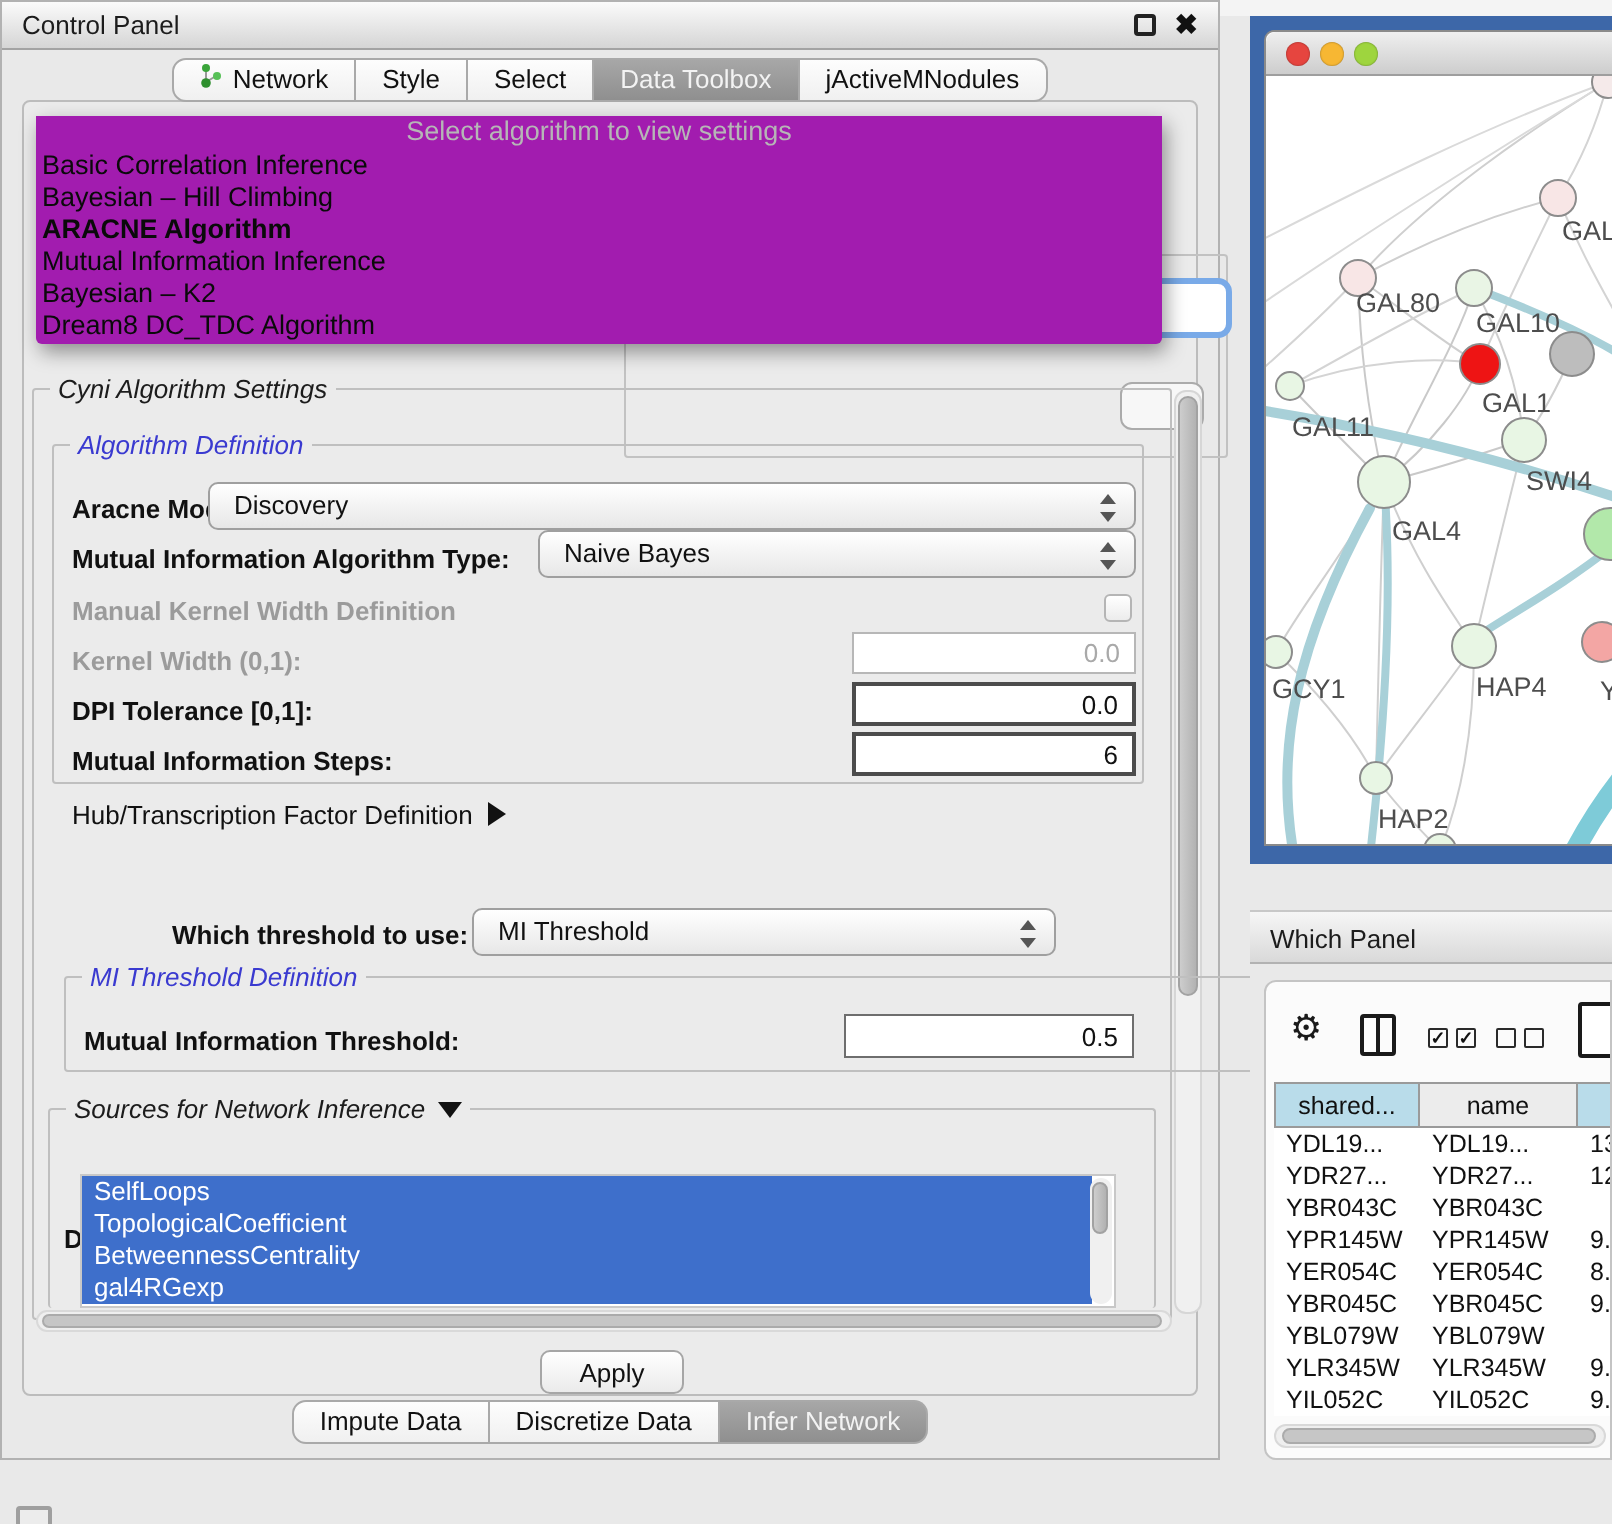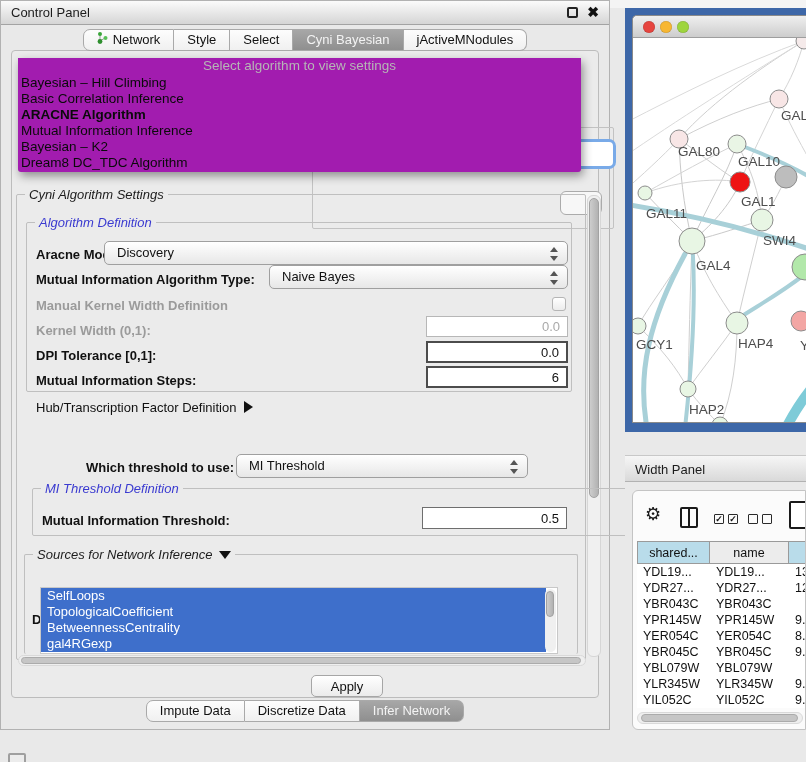--- a/index.html
+++ b/index.html
@@ -84,21 +84,21 @@
   .htrack { position:absolute; background:#efefef; border:1px solid #d9d9d9; border-radius:6px; }
   .hthumb { position:absolute; border-radius:4px; background:#c6c6c6; border:1px solid #ababab; }
 
   
   .attr-list { position:absolute; background:#fff; border:1px solid #c8c8c8; overflow:hidden; }
   .attr-item { height:16px; line-height:16px; font-size:13px; color:#fff;
                padding-left:6px; background:#3e6fcb; width:505px; }
 
   .apply-btn { position:absolute; width:72px; height:22px; border:1px solid #a6a6a6;
                border-radius:5px; background:linear-gradient(#ffffff,#ebebeb);
-               font-size:13px; color:#111; display:flex; align-items:center; justify-content:center;margin-left:41px; }
+               font-size:13px; color:#111; display:flex; align-items:center; justify-content:center; }
 
   
   .popup { left:17px; top:57px; width:563px; height:114px; background:#a21caf;
            border-radius:0 0 3px 3px; box-shadow:2px 4px 10px rgba(0,0,0,.4); z-index:50; }
   .popup .ph { text-align:center; color:#b6b6b6; font-size:13.5px; height:17px; line-height:15px; }
   .menu-item { height:16px; line-height:16px; font-size:13.5px; color:#0a0a0a; padding-left:3px; }
   .menu-item.sel { font-weight:bold; }
 
   
   .net-outer { left:625px; top:8px; width:181px; height:424px; background:#3d67a8;text-align:right; }
@@ -166,21 +166,21 @@
             </svg></span>
           <span>Network</span>
         </div>
         <div class="tab">
           <span>Style</span>
         </div>
         <div class="tab">
           <span>Select</span>
         </div>
         <div class="tab sel">
-          <span>Cyni Bayesian</span>
+          <span>Data Toolbox</span>
         </div>
         <div class="tab">
           <span>jActiveMNodules</span>
         </div>
       </div>
 
     <div class="abs tabpanel">
 
       <div class="abs frag-group"></div>
       <div class="abs frag-combo-focus"></div>
@@ -265,22 +265,22 @@
       </div>
 
       <div class="apply-btn" style="left:258px;top:624px;">
         <span>Apply</span>
       </div>
     </div>
 
     <div class="abs popup">
       <div class="ph">Select algorithm to view settings</div>
       <div id="algoItems">
+          <div class="menu-item">Basic Correlation Inference</div>
           <div class="menu-item">Bayesian – Hill Climbing</div>
-          <div class="menu-item">Basic Correlation Inference</div>
           <div class="menu-item sel">ARACNE Algorithm</div>
           <div class="menu-item">Mutual Information Inference</div>
           <div class="menu-item">Bayesian – K2</div>
           <div class="menu-item">Dream8 DC_TDC Algorithm</div>
         </div>
     </div>
 
     <div class="abs tabstrip" id="bottomTabs" style="left:0;top:699px;width:608px;z-index:20;">
         <div class="tab">
           <span>Impute Data</span>
@@ -360,21 +360,21 @@
             <text x="3" y="311" font-size="13.5" fill="#4d4d4d" font-family="Liberation Sans, sans-serif">GCY1</text>
             <text x="105" y="310" font-size="13.5" fill="#4d4d4d" font-family="Liberation Sans, sans-serif">HAP4</text>
             <text x="167" y="312" font-size="13.5" fill="#4d4d4d" font-family="Liberation Sans, sans-serif">Y</text>
             <text x="56" y="376" font-size="13.5" fill="#4d4d4d" font-family="Liberation Sans, sans-serif">HAP2</text>
           </svg>
       </div>
     </div>
   </div>
 
   <div class="abs tp-titlebar">
-    <span class="tp-title">Width Panel</span>
+    <span class="tp-title">Which Panel</span>
   </div>
   <div class="abs tp-body">
     <div class="tp-inner">
       <span class="gear-icon"></span>
       <span class="colbrowser-icon"></span>
       <span class="cbx on" style="left:81px;top:23px;"></span>
       <span class="cbx on" style="left:95px;top:23px;"></span>
       <span class="cbx" style="left:115px;top:23px;"></span>
       <span class="cbx" style="left:129px;top:23px;"></span>
       <span class="doc-icon"></span>

